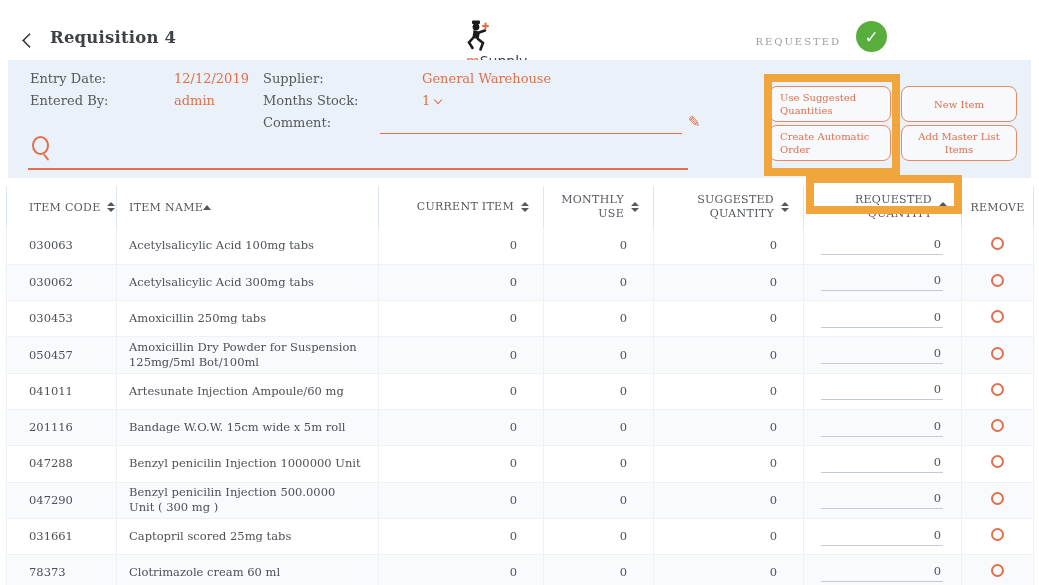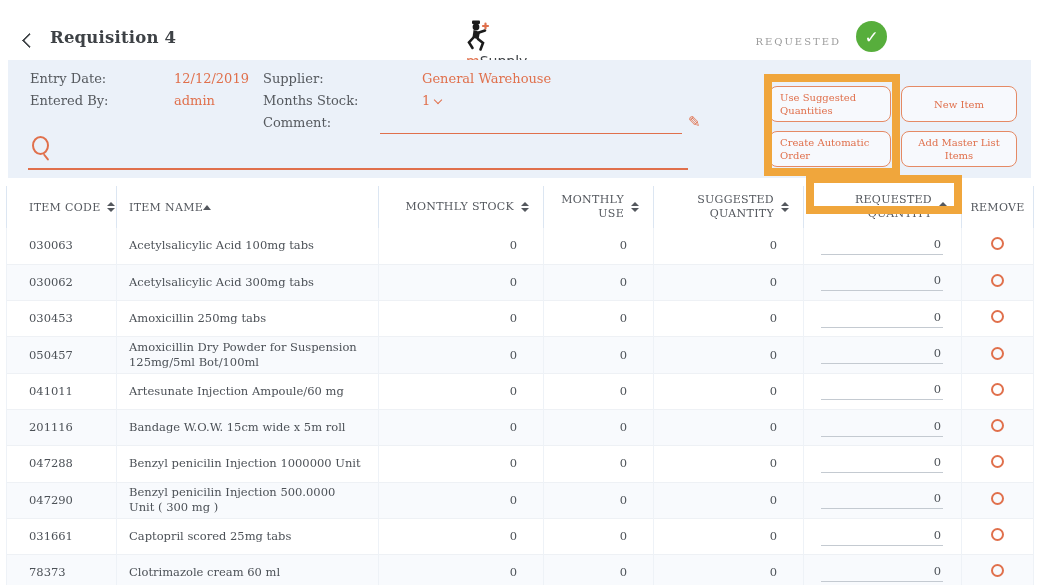--- a/index.html
+++ b/index.html
@@ -58,21 +58,21 @@
   .search-icon .lens { position:absolute; left:2px; top:0; width:17px; height:19px; border:2px solid #e0704c; border-radius:50%; }
   .search-icon .handle { position:absolute; left:15px; top:17px; width:2.4px; height:8px; background:#e0704c; transform:rotate(-38deg); border-radius:2px; }
   .search-input {
     position:absolute; left:48px; top:80px; width:628px; height:26px;
     background:transparent; border:none; outline:none; font-family:inherit; font-size:13px; color:#4c5157;
   }
   .search-line { position:absolute; left:20px; top:108px; width:660px; border-bottom:2px solid #e0704c; }
 
   .actions {
     position:absolute; top:26px; right:14px;
-    display:grid; grid-template-columns:122px 116px; grid-auto-rows:36px; gap:9px 10px;
+    display:grid; grid-template-columns:122px 116px; grid-auto-rows:36px; gap:3px 10px;
   }
   .btn {
     border:1px solid #e58a65; border-radius:8px; background:rgba(255,255,255,.6);
     color:#e0704c; font-size:10px; font-family:inherit; line-height:1.3;
     display:flex; align-items:center; padding:0 10px; cursor:pointer; text-align:left;
   }
   .btn.center { justify-content:center; text-align:center; }
 
   
   table { position:absolute; top:186px; left:6px; width:1027px; border-collapse:collapse; table-layout:fixed; }
@@ -198,21 +198,21 @@
           </span>
       </th>
       <th>
         <span class="hc hc-name">
             <span class="lbl">ITEM NAME</span>
           <span class="sort-asc"></span>
           </span>
       </th>
       <th>
         <span class="hc hc-right">
-            <span class="lbl" style="max-width:120px">MONTHLY STOCK</span>
+            <span class="lbl" style="max-width:120px">CURRENT ITEM</span>
           <span class="sort-both">
               <i class="up"></i>
               <i class="down"></i>
             </span>
           </span>
       </th>
       <th>
         <span class="hc hc-right">
             <span class="lbl">MONTHLY USE</span>
           <span class="sort-both">

